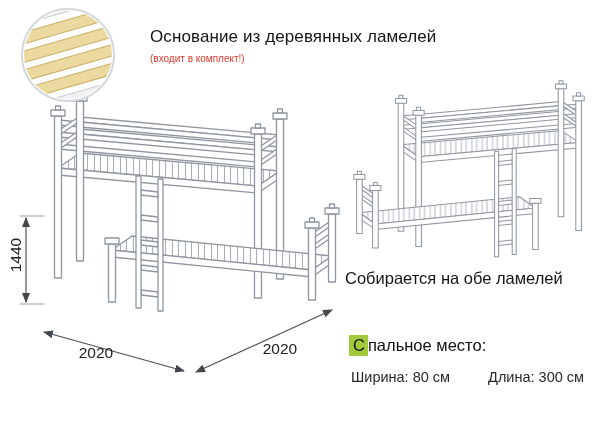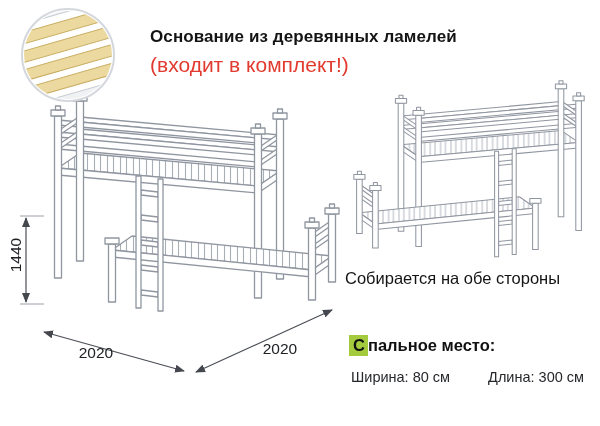--- a/index.html
+++ b/index.html
@@ -1,24 +1,24 @@
 <!DOCTYPE html>
 <html><head>
 <meta charset="utf-8">
 <style>
   *{margin:0;padding:0;box-sizing:border-box}
   html,body{background:#ffffff}
   .stage{position:relative;width:600px;height:426px;background:#ffffff;overflow:hidden;
          font-family:"Liberation Sans",sans-serif;color:#15171a}
   .abs{position:absolute}
   svg.art{position:absolute;left:0;top:0}
-  .title{left:150px;top:27px;font-size:17px;font-weight:700;letter-spacing:.1px;color:#141414}
-  .subtitle{left:150px;top:53px;font-size:21px;color:#e23a2e}
+  .title{left:150px;top:27px;font-size:17px;font-weight:400;letter-spacing:.1px;color:#141414}
+  .subtitle{left:150px;top:53px;font-size:10px;color:#e23a2e}
   .caption{left:345px;top:269px;font-size:16.5px;color:#141414}
-  .sleep-title{left:349px;top:336px;font-size:16.5px;font-weight:700;color:#101010}
+  .sleep-title{left:349px;top:336px;font-size:16.5px;font-weight:400;color:#101010}
   .hl{background:#a3cb3d;padding:1px 3px 2px 4px}
   .specs{left:351px;top:369px;font-size:14.5px;color:#26282c;display:flex;gap:38px;white-space:nowrap}
   .dim{font-size:15.5px;color:#202226}
   .dimv{left:-7px;top:246px;width:46px;text-align:center;transform:rotate(-90deg)}
   .dim1{left:70px;top:344px;width:52px;text-align:center}
   .dim2{left:252px;top:340px;width:56px;text-align:center}
 </style>
 </head>
 <body>
 
@@ -126,21 +126,21 @@
     </g>
   </svg>
 
   <div class="abs title">Основание из деревянных ламелей</div>
   <div class="abs subtitle">(входит в комплект!)</div>
 
   <div class="abs dim dimv">1440</div>
   <div class="abs dim dim1">2020</div>
   <div class="abs dim dim2">2020</div>
 
-  <div class="abs caption">Собирается на обе стороны</div>
+  <div class="abs caption">Собирается на обе ламелей</div>
 
   <div class="abs sleep-title"><span class="hl">С</span><span>пальное место:</span></div>
 
   <div class="abs specs">
     <span>Ширина: 80 см</span>
     <span>Длина: 300 см</span>
   </div>
 
 </div>
 

